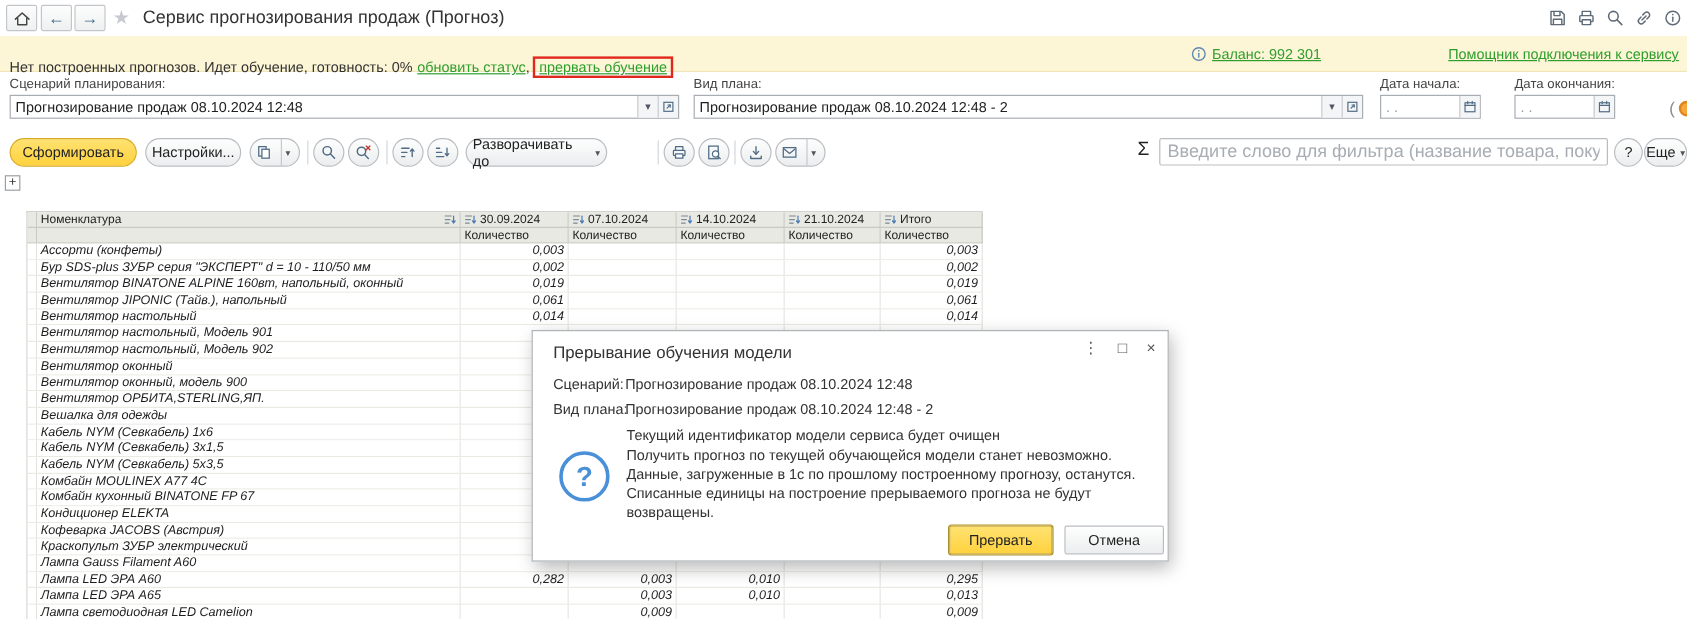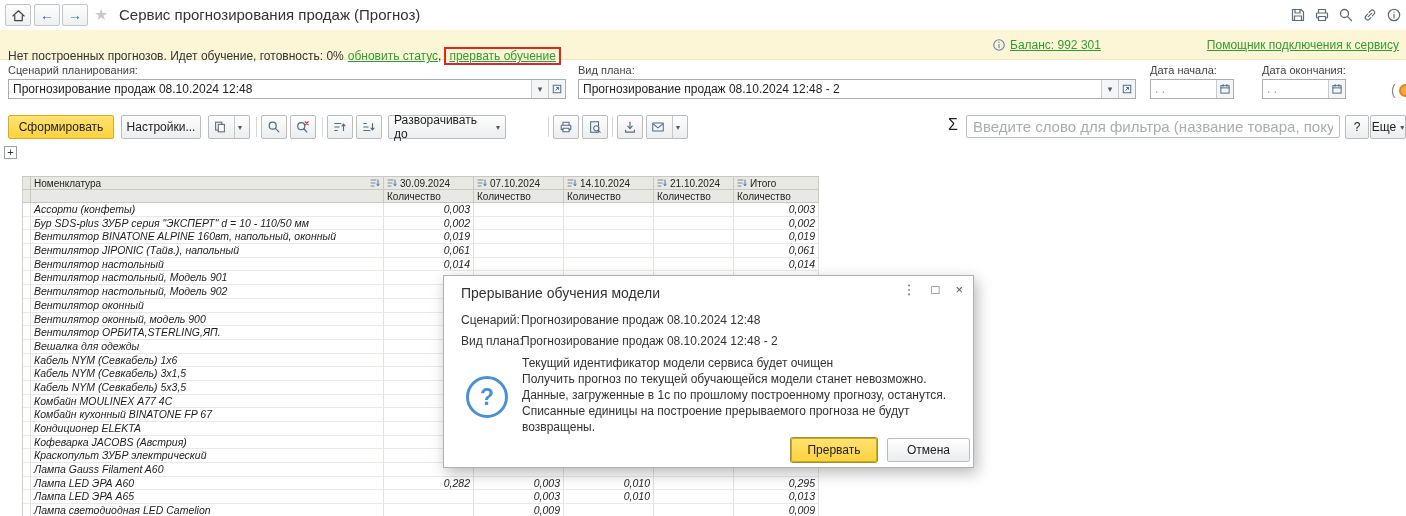--- a/index.html
+++ b/index.html
@@ -34,21 +34,21 @@
   .flabel { position:absolute; top:64px; font-size:11px; color:#444; white-space:nowrap; }
   .fieldgroup { position:absolute; top:79px; height:20px; display:flex; border:1px solid #a8adb3; background:#fff; }
   .field-input { flex:1; border:none; outline:none; background:transparent; font-family:"Liberation Sans",sans-serif; font-size:12px; color:#222; padding:0 4px; min-width:0; }
   .field-input.dim { color:#999; }
   .fseg { width:17px; border-left:1px solid #c7cbd0; background:#f4f5f6; display:flex; align-items:center; justify-content:center; color:#556; font-size:9px; cursor:pointer; }
   .clock-frag { position:absolute; left:1391px; top:82px; display:flex; align-items:center; gap:3px; color:#8a8a8a; font-size:14px; }
   .orange-dot { width:13px; height:13px; border-radius:50%; background:#f6a93b; border:2px solid #e08318; }
 
   
   .tbtn {
-    position:absolute; top:115px; height:24px; border:1px solid #b9bdc2; border-radius:2px;
+    position:absolute; top:115px; height:24px; border:1px solid #b9bdc2; border-radius:12px;
     background:linear-gradient(#fefefe,#ebedee); display:flex; align-items:center; justify-content:center;
     font-size:12px; color:#222; cursor:pointer; gap:4px; padding:0 5px;
   }
   .tbtn.yellow { background:linear-gradient(#ffe271,#ffd23e); border-color:#d9ab24; }
   .tsep { position:absolute; top:117px; width:1px; height:20px; background:#d4d6d8; }
   .split-arrow { border-left:1px solid #c5c9cd; align-self:stretch; display:flex; align-items:center; padding:0 3px; margin-left:3px; font-size:8px; color:#555; }
   .arr { font-size:8px; color:#555; }
   .sigma { position:absolute; left:948px; top:116px; font-size:16px; color:#222; cursor:pointer; }
   .filterinput { position:absolute; left:966px; top:115px; width:374px; height:23px; border:1px solid #b9bdc2; border-radius:2px; padding:0 6px; font-family:"Liberation Sans",sans-serif; font-size:15px; color:#333; }
   .filterinput::placeholder { color:#a7adb3; }

